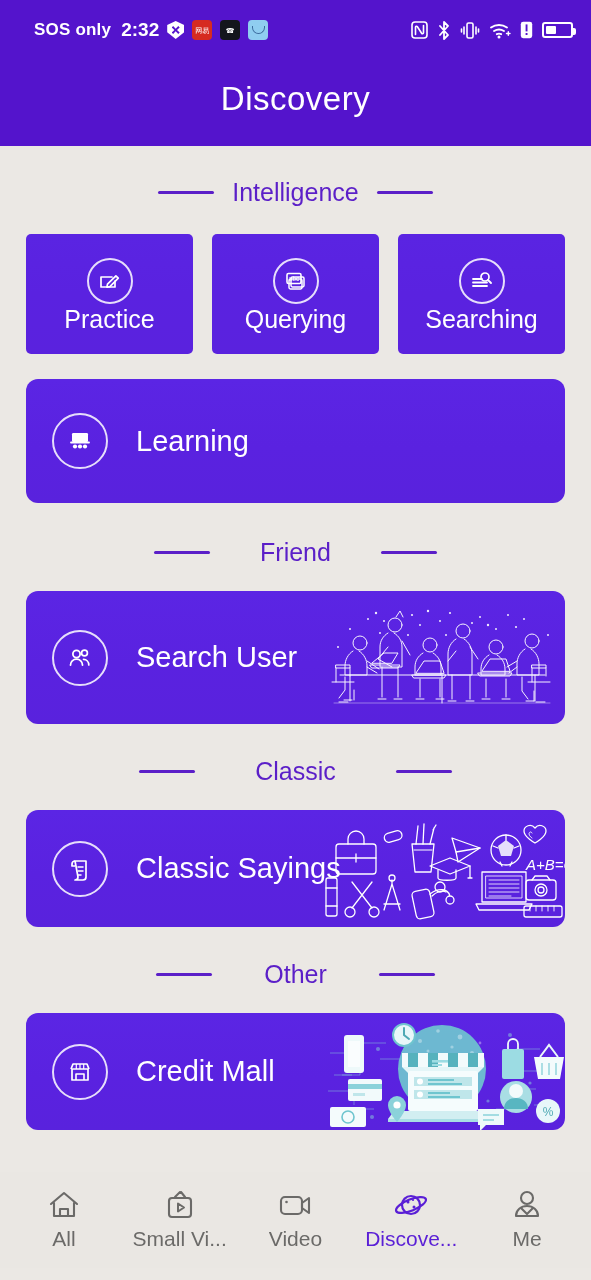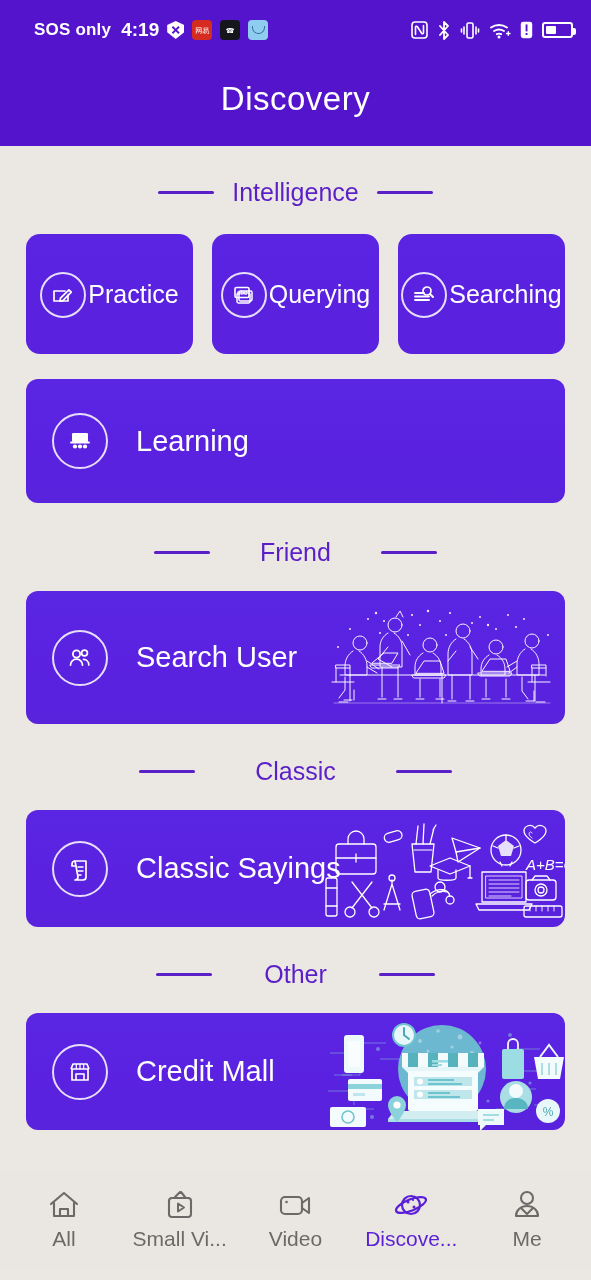--- a/index.html
+++ b/index.html
@@ -54,23 +54,23 @@
   .content{ position:absolute; top:146px; left:0; right:0; bottom:96px; background:#ebe8e4; padding:0 26px; }
 
   .section-head{
     display:flex;align-items:center;justify-content:center;gap:18px;
     color:#5b1fc8;font-size:25px;
   }
   .section-head .rule{ width:56px;height:3px;background:#5b1fc8;border-radius:2px;flex:none; }
 
   .tile-row{ display:flex; gap:19px; }
   .tile{
-    flex:1;height:120px;border-radius:14px;
+    flex:1;height:120px;border-radius:5px;
     background:linear-gradient(180deg,#5a24e2 0%,#5a22e0 50%,#5a22de 100%);
-    display:flex;flex-direction:row;align-items:center;justify-content:center;gap:2px;
+    display:flex;flex-direction:column;align-items:center;justify-content:center;gap:2px;
     color:#fff;position:relative;overflow:hidden;
   }
   .tile .circ{ width:46px;height:46px;border:2px solid rgba(255,255,255,.85);border-radius:50%;
     display:flex;align-items:center;justify-content:center;margin-top:2px;}
   .tile .tlabel{ font-size:25px; line-height:1.05; white-space:nowrap; }
 
   .wide{
     border-radius:12px;
     background:linear-gradient(180deg,#5b25e4 0%,#5a22e0 55%,#5922dd 100%);
     position:relative;overflow:hidden;display:flex;align-items:center;color:#fff;
@@ -89,21 +89,21 @@
   .navitem{ display:flex;flex-direction:column;align-items:center;gap:6px;width:108px;color:#6b6a68; }
   .navitem .nlabel{ font-size:21px;white-space:nowrap;overflow:hidden;text-overflow:clip; }
   .navitem.active{ color:#5a1fd6; }
 </style>
 </head>
 <body>
 
 <div class="statusbar">
   <div class="sb-left">
     <span class="sb-text">SOS only</span>
-    <span class="sb-time">4:19</span>
+    <span class="sb-time">2:32</span>
     <span class="sb-shield"></span>
     <span class="appicon ai-red">网易</span>
     <span class="appicon ai-dark">☎</span>
     <span class="appicon ai-blue"></span>
   </div>
   <div class="sb-right">
     <svg width="17" height="18" viewBox="0 0 17 18">
       <rect x="1" y="1" width="15" height="16" rx="3" fill="none" stroke="#fff" stroke-width="1.6"></rect>
       <path d="M4.5 13.5V6.2c0-1 1.3-1.4 1.9-.5l4.2 6.6c.6.9 1.9.5 1.9-.5V4.5" fill="none" stroke="#fff" stroke-width="1.6" stroke-linecap="round"></path>
     </svg>

